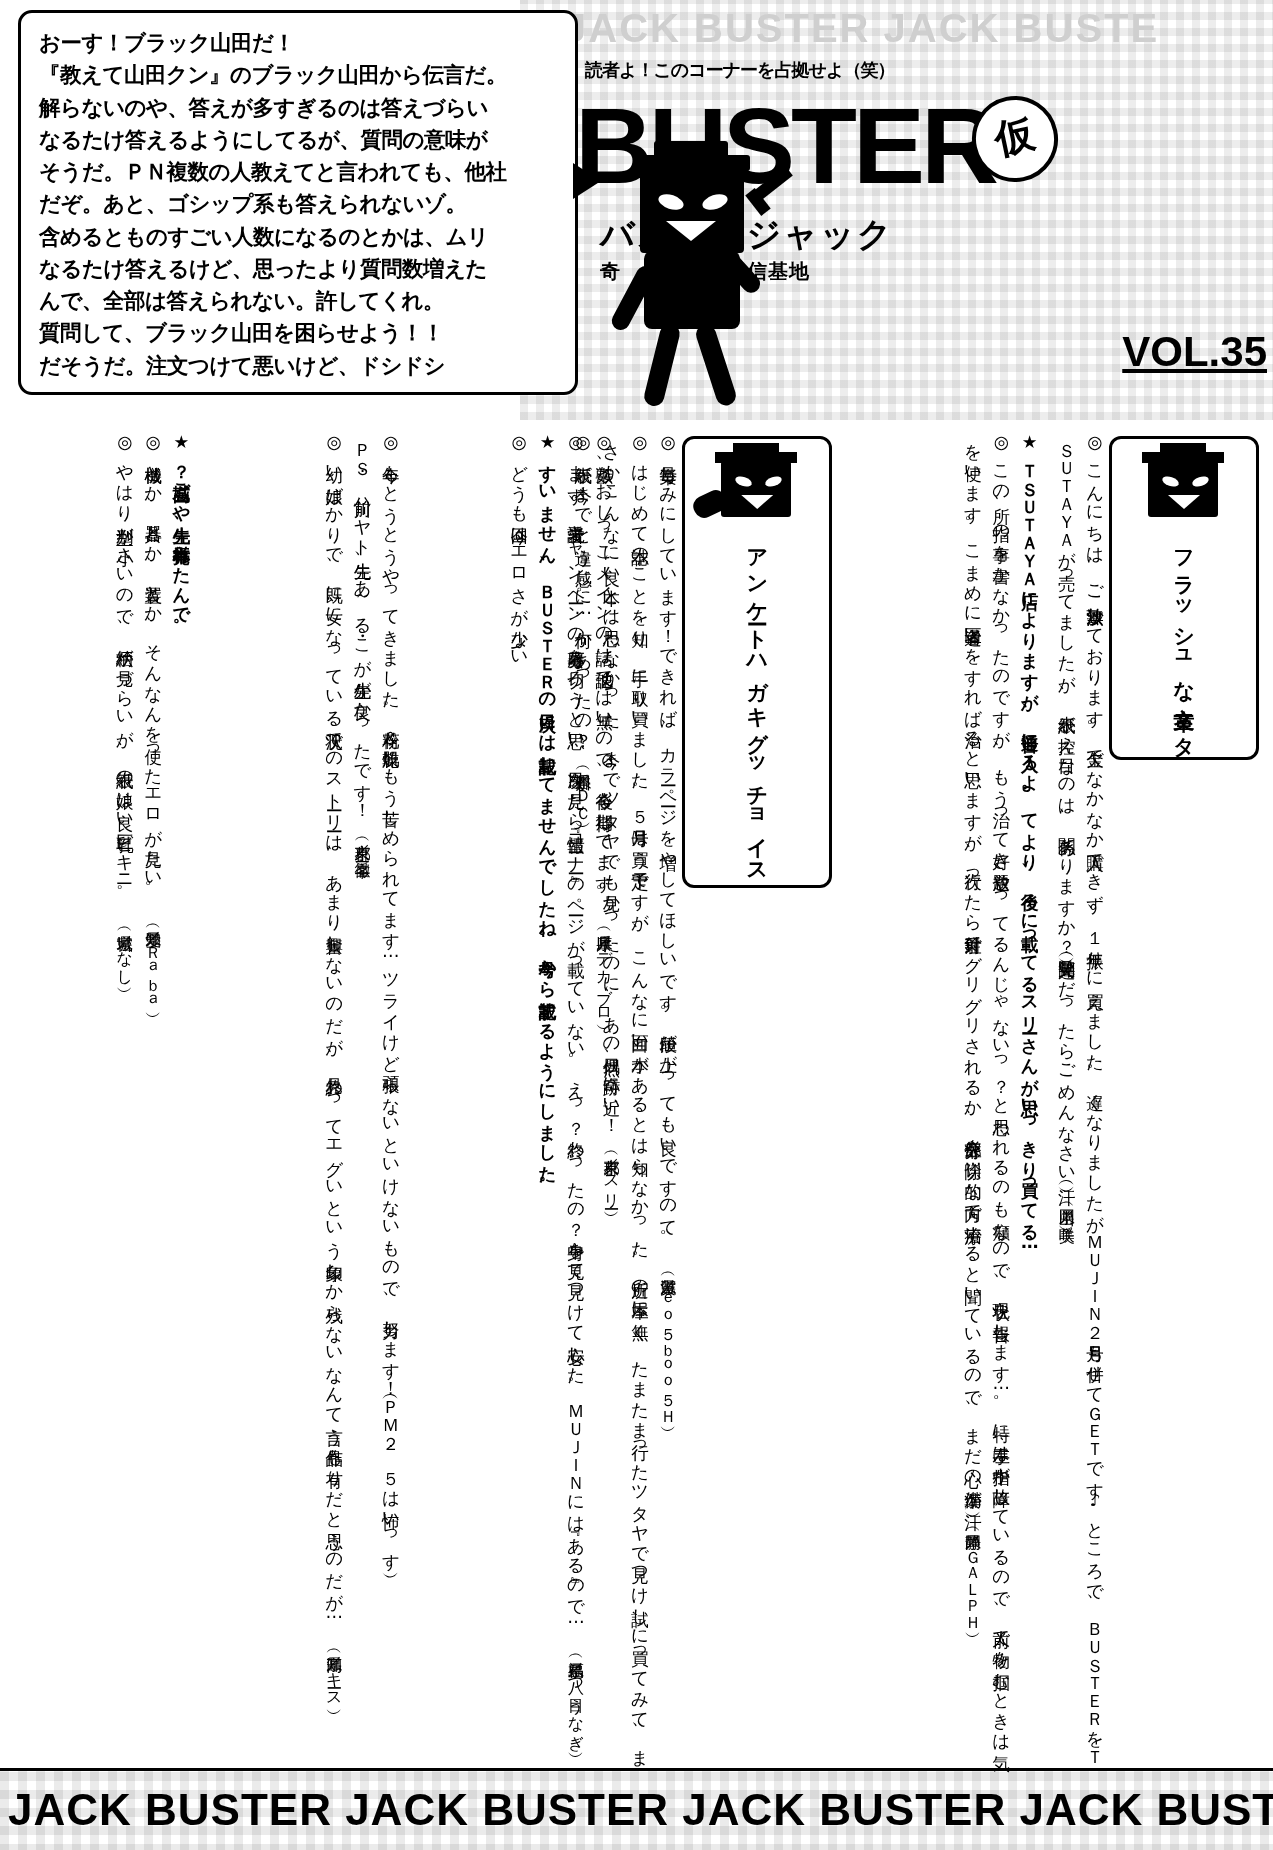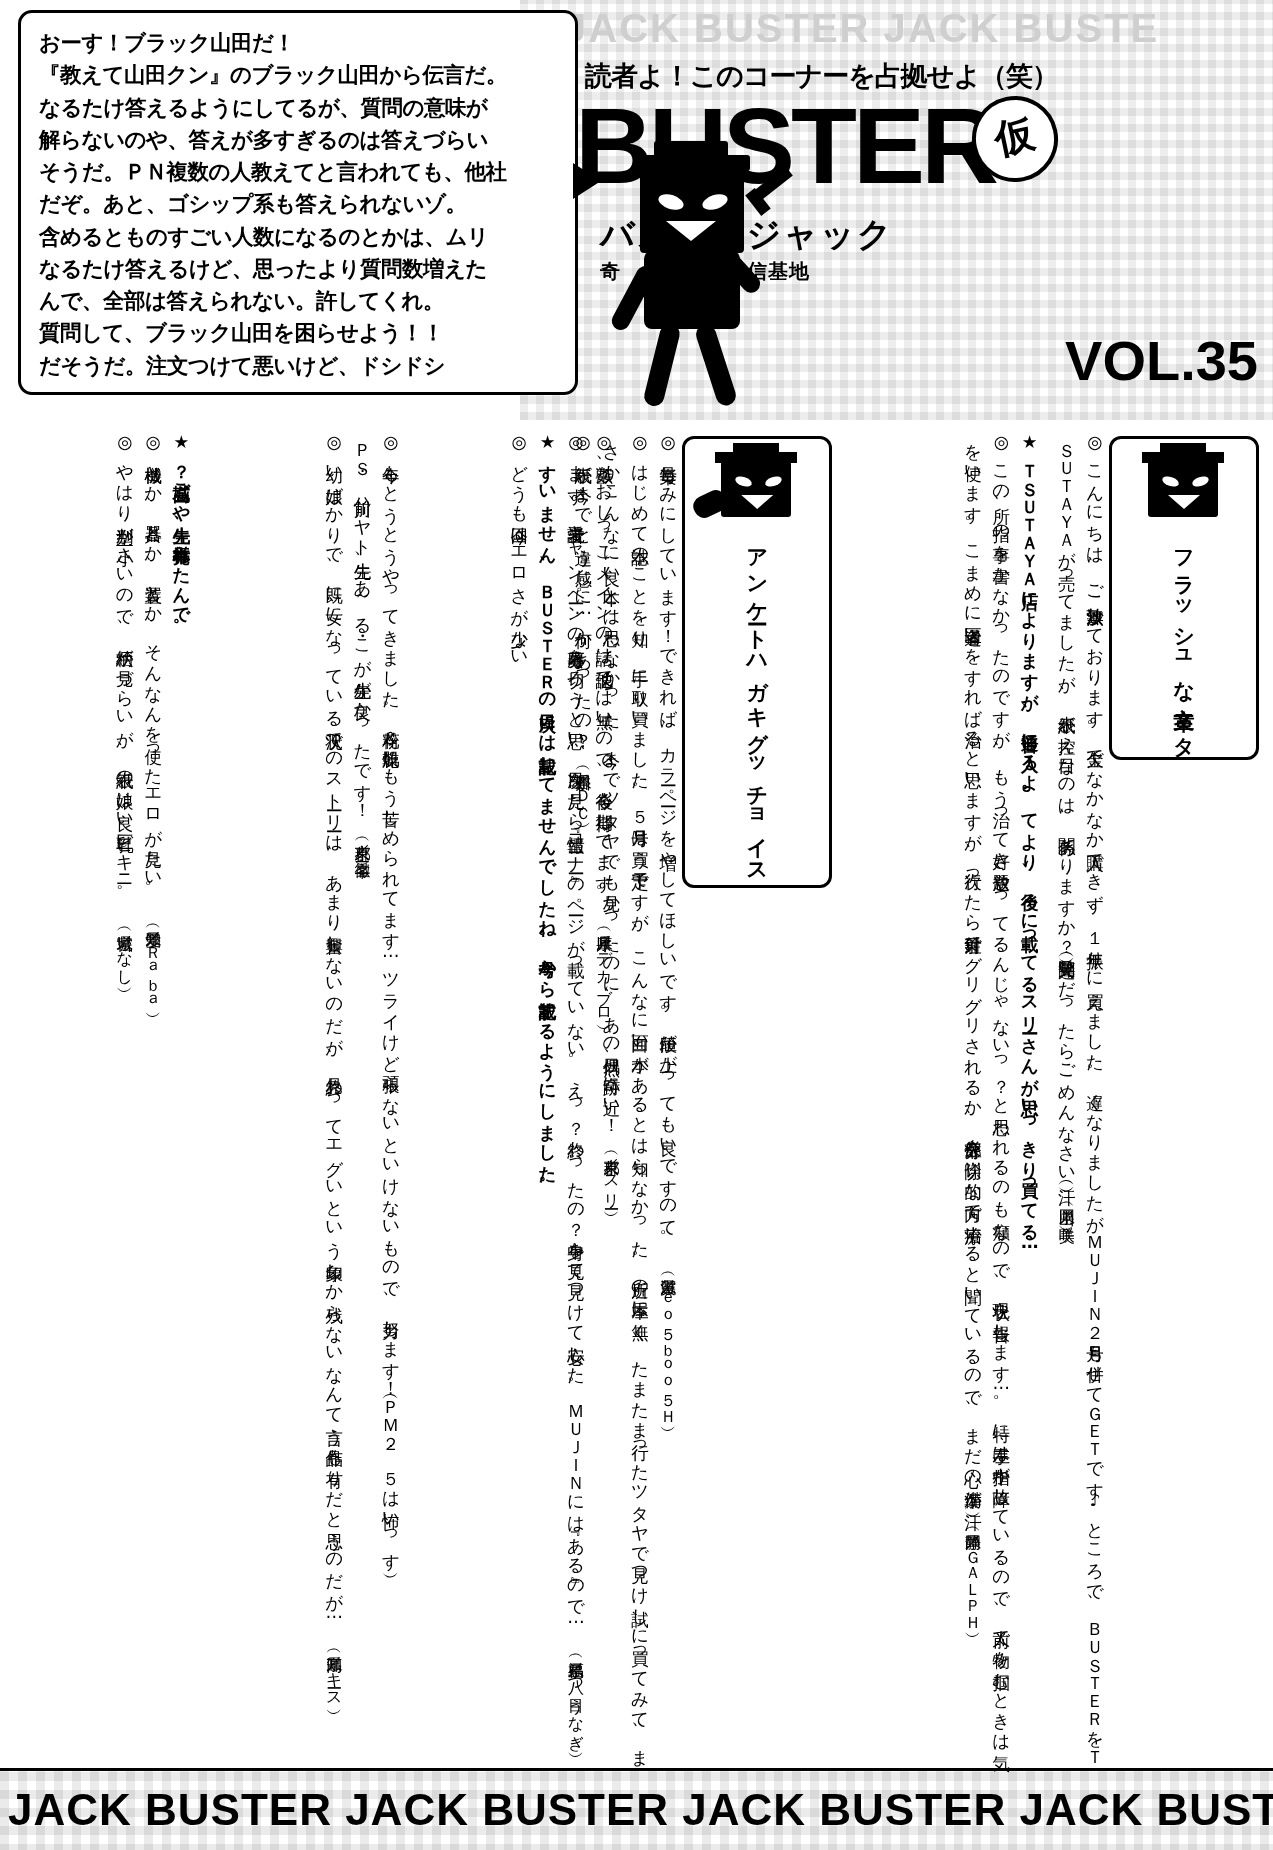--- a/index.html
+++ b/index.html
@@ -13,28 +13,28 @@
     background-image:
       repeating-linear-gradient(0deg,rgba(0,0,0,.07) 0 8px,transparent 8px 16px),
       repeating-linear-gradient(90deg,rgba(0,0,0,.07) 0 8px,transparent 8px 16px);
   }
   .speech{position:absolute;left:18px;top:10px;width:560px;height:385px;
     background:#fff;border:3px solid #000;border-radius:14px;box-sizing:border-box;padding:14px 18px;}
   .speech:after{content:"";position:absolute;right:-26px;top:150px;border-top:18px solid transparent;
     border-bottom:18px solid transparent;border-left:28px solid #000;}
   .speech p{margin:0;font-size:21.5px;line-height:1.5;font-weight:bold;letter-spacing:-0.5px;font-family:"DejaVu Sans",sans-serif;}
 
-  .tagline{position:absolute;left:585px;top:58px;font-size:27px;font-weight:bold;letter-spacing:-1px;white-space:nowrap;}
+  .tagline{position:absolute;left:585px;top:58px;font-size:18px;font-weight:bold;letter-spacing:-1px;white-space:nowrap;}
   .logo1{position:absolute;left:575px;top:92px;font-size:108px;font-weight:bold;letter-spacing:-4px;
     font-family:"Liberation Sans",sans-serif;line-height:1;}
   .logo2{position:absolute;left:855px;top:215px;font-size:108px;font-weight:bold;letter-spacing:-3px;
     font-family:"Liberation Sans",sans-serif;line-height:1;}
   .logo-kana{position:absolute;left:600px;top:212px;font-size:34px;font-weight:bold;letter-spacing:2px;}
   .logo-sub{position:absolute;left:600px;top:258px;font-size:20px;font-weight:bold;letter-spacing:1px;}
-  .vol{position:absolute;right:15px;top:328px;font-size:56px;font-weight:bold;font-family:"Liberation Sans",sans-serif;}
+  .vol{position:absolute;right:6px;top:328px;font-size:42px;font-weight:bold;font-family:"Liberation Sans",sans-serif;text-decoration:underline;}
   .kari{position:absolute;left:972px;top:96px;width:78px;height:78px;border:4px solid #000;border-radius:50%;
     font-size:40px;font-weight:bold;text-align:center;line-height:72px;background:#fff;transform:rotate(-12deg);}
 
   
   .mascot{position:absolute;left:600px;top:155px;width:250px;height:255px;}
   .m-head{position:absolute;left:40px;top:12px;width:104px;height:86px;background:#000;border-radius:4px;}
   .m-hat{position:absolute;left:34px;top:0px;width:116px;height:16px;background:#000;border-radius:3px;}
   .m-hat2{position:absolute;left:54px;top:-14px;width:74px;height:18px;background:#000;border-radius:3px;}
   .m-eye{position:absolute;width:26px;height:14px;background:#fff;border-radius:50%;}
   .m-mouth{position:absolute;left:66px;top:66px;width:50px;height:20px;background:#fff;
@@ -78,22 +78,22 @@
 </head>
 <body>
 
 <div class="top-band">
   <div class="checker"></div>
   <div class="bg-text">R JACK BUSTER JACK BUSTE</div>
 
   <div class="speech">
     <p>おーす！ブラック山田だ！</p>
     <p class="sm">『教えて山田クン』のブラック山田から伝言だ。</p>
+    <p>解らないのや、答えが多すぎるのは答えづらい</p>
     <p>なるたけ答えるようにしてるが、質問の意味が</p>
-    <p>解らないのや、答えが多すぎるのは答えづらい</p>
     <p>そうだ。ＰＮ複数の人教えてと言われても、他社</p>
     <p>だぞ。あと、ゴシップ系も答えられないゾ。</p>
     <p>含めるとものすごい人数になるのとかは、ムリ</p>
     <p>なるたけ答えるけど、思ったより質問数増えた</p>
     <p>んで、全部は答えられない。許してくれ。</p>
     <p>質問して、ブラック山田を困らせよう！！</p>
     <p>だそうだ。注文つけて悪いけど、ドシドシ</p>
   </div>
 
   <div class="tagline">読者よ！このコーナーを占拠せよ（笑）</div>

